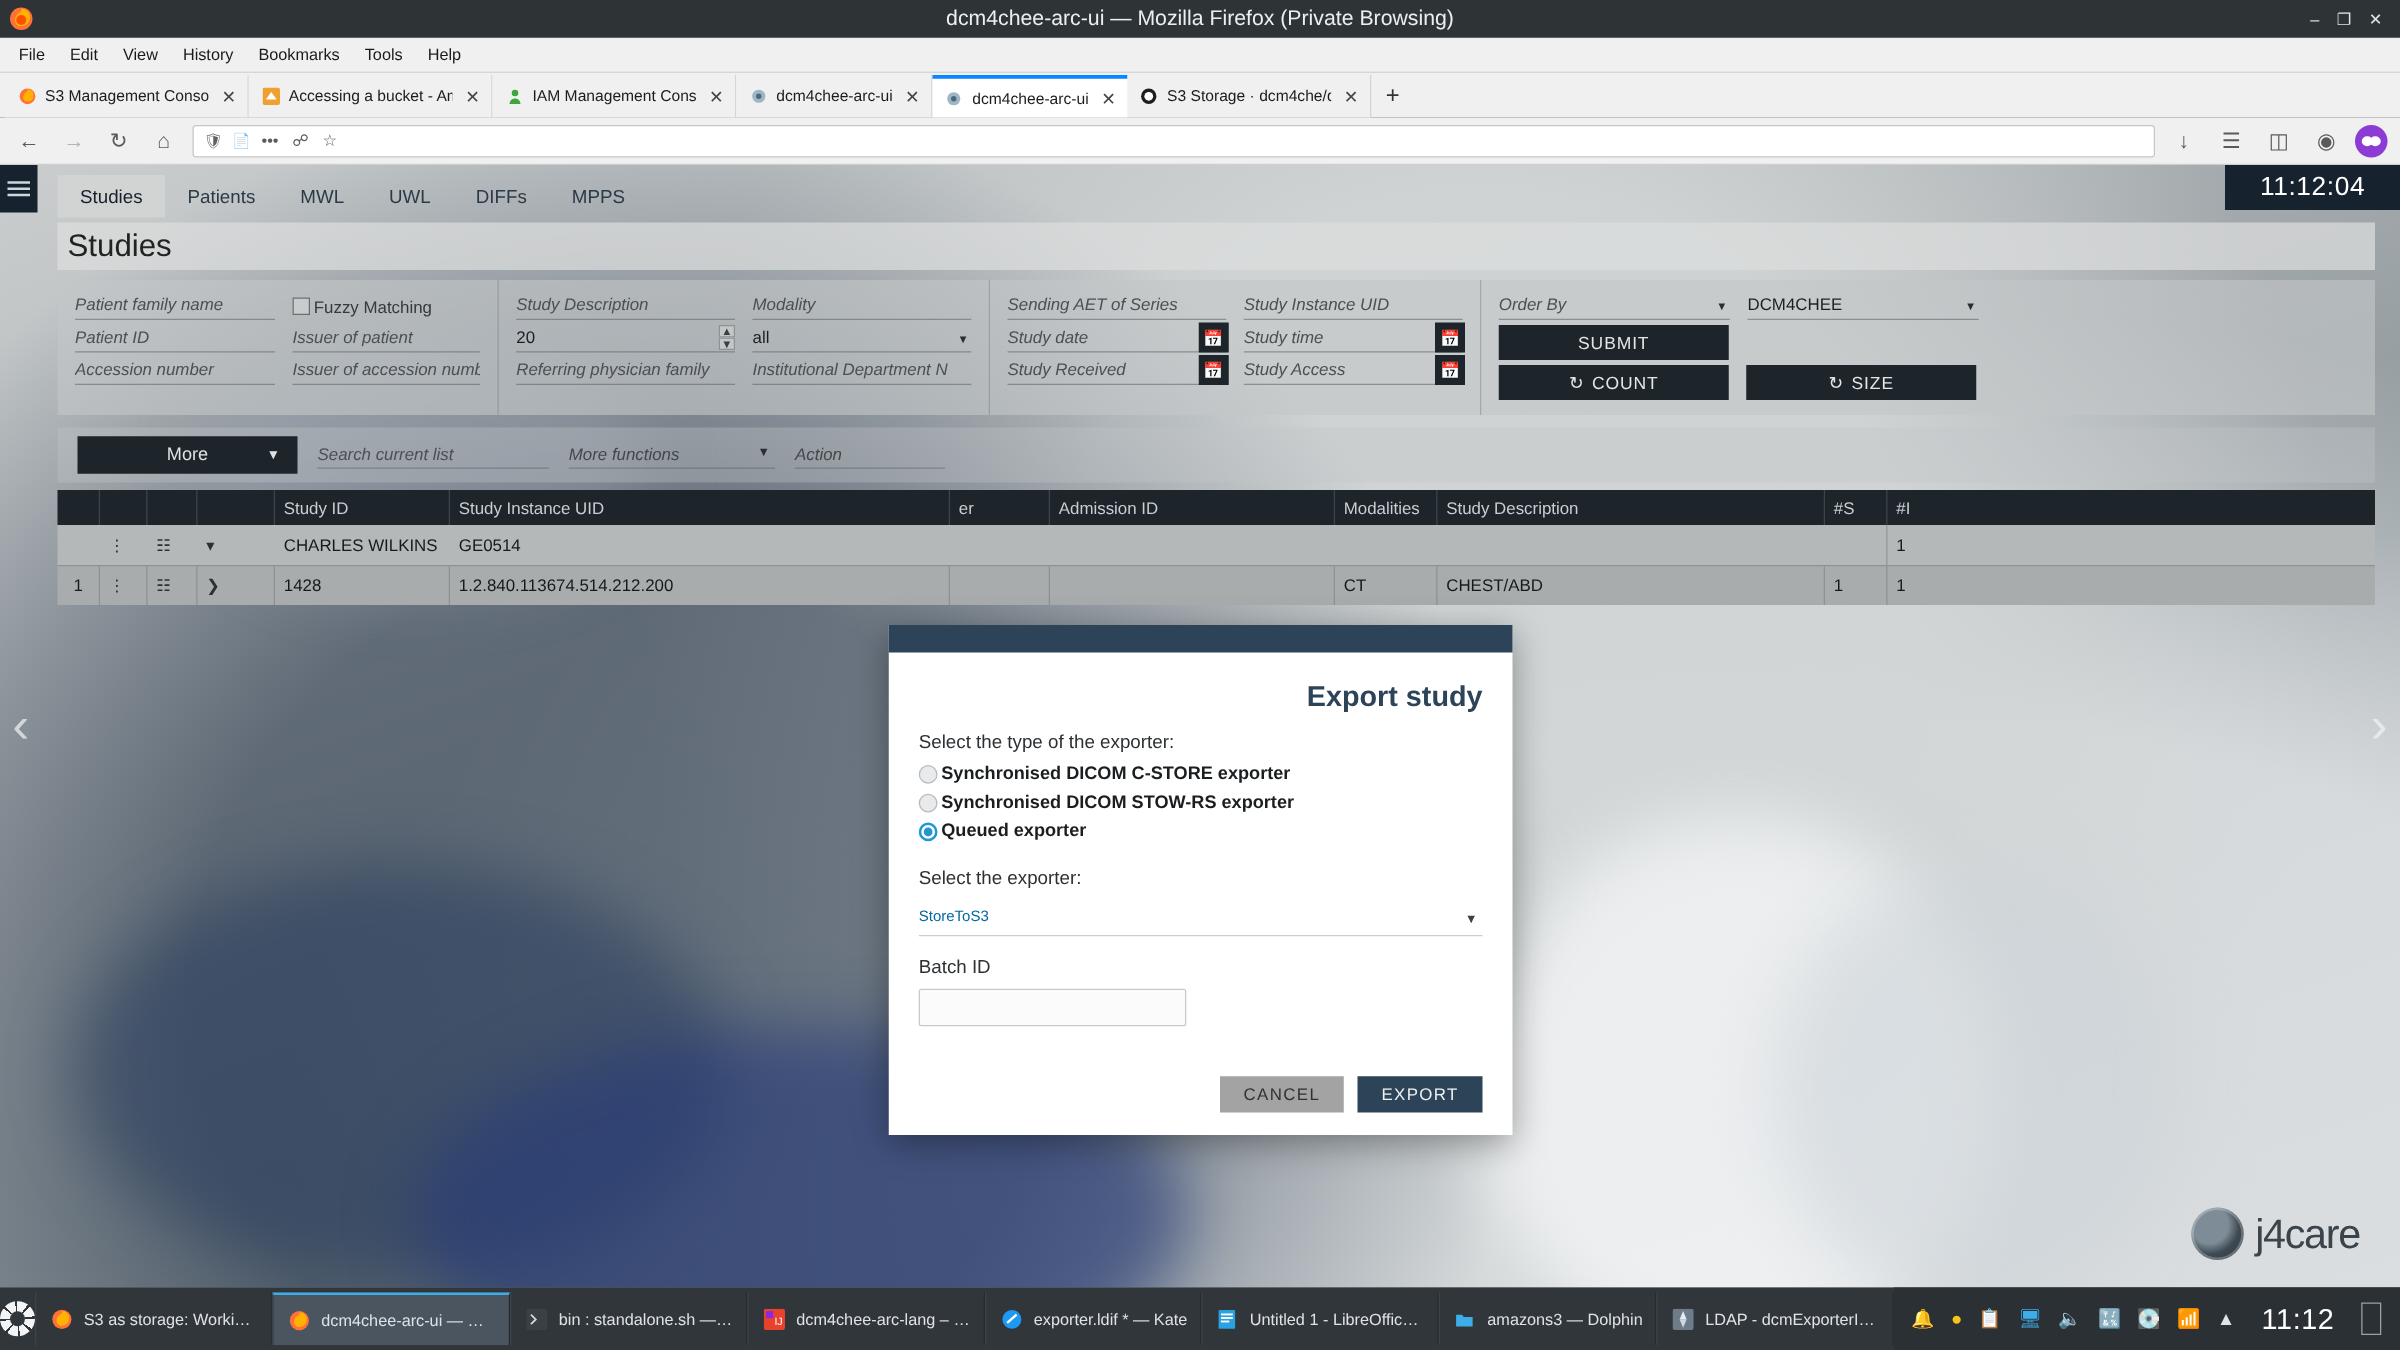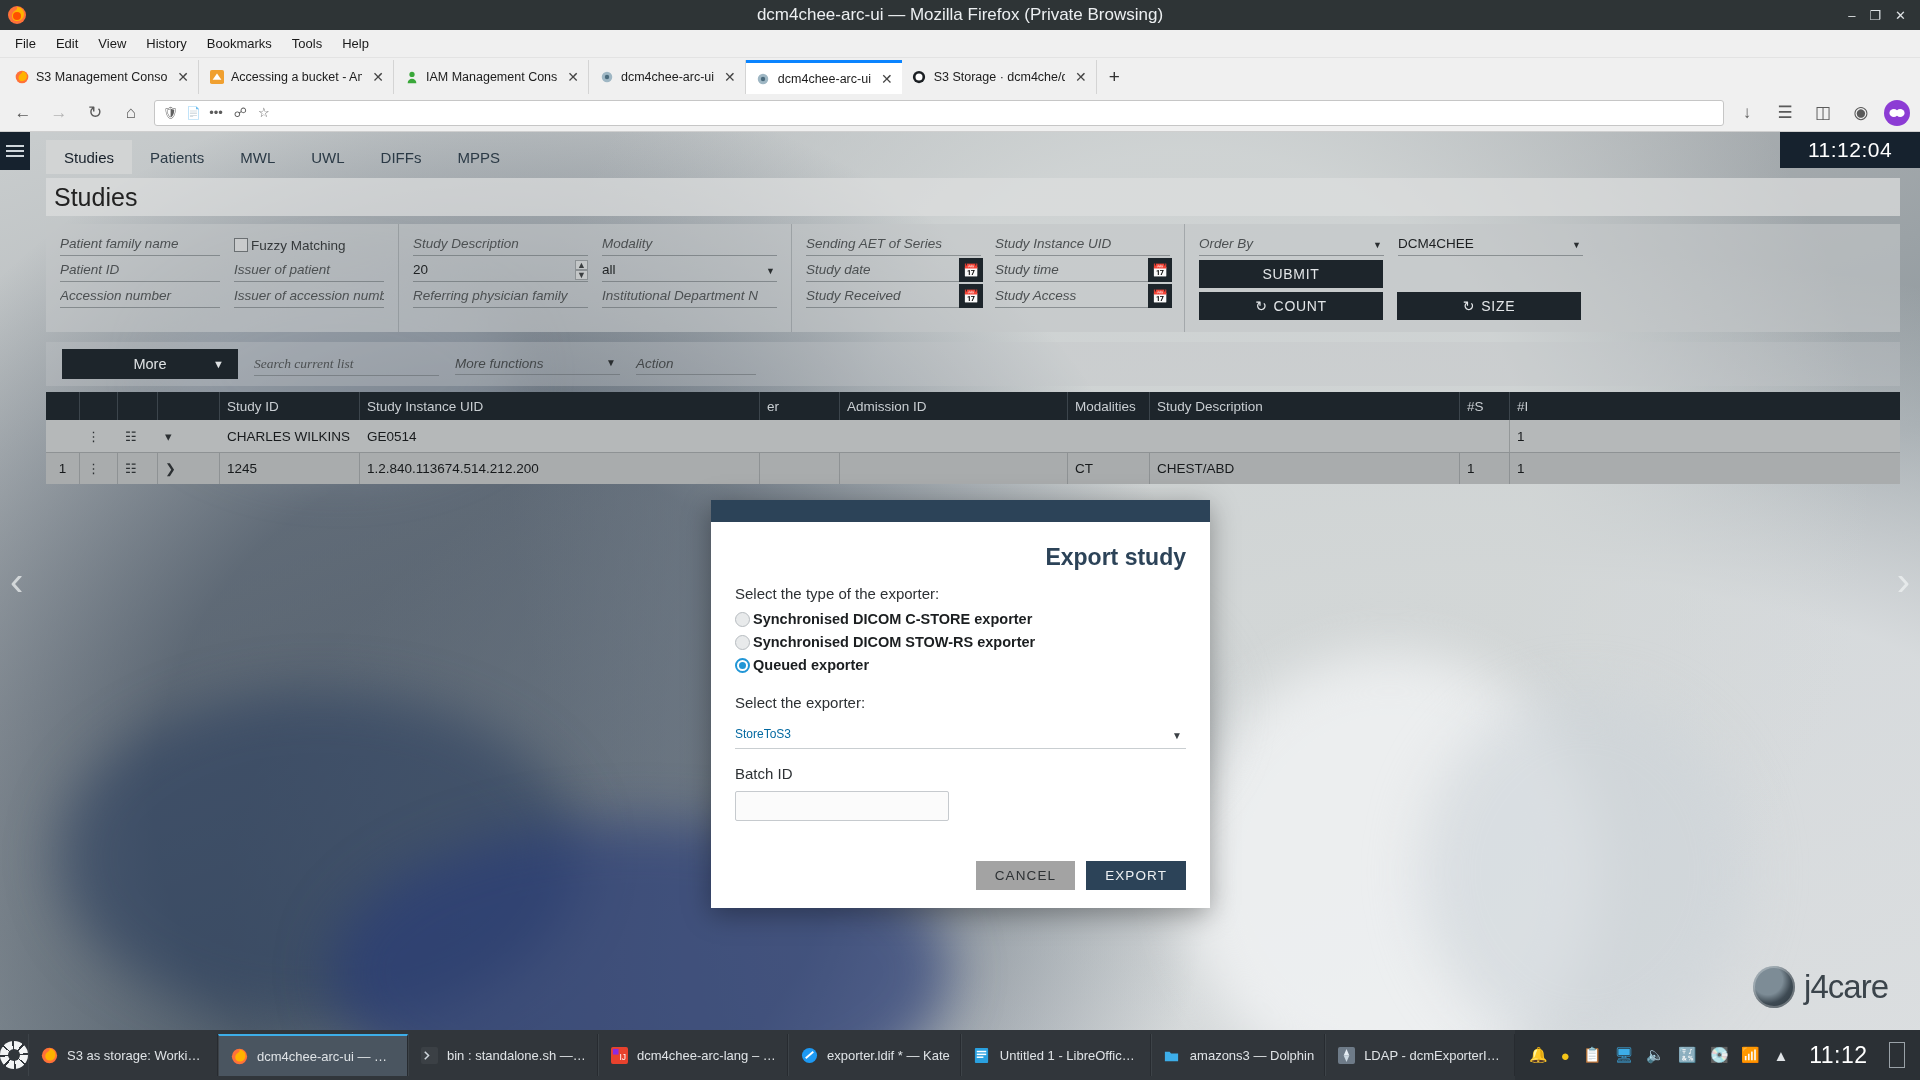--- a/index.html
+++ b/index.html
@@ -144,21 +144,21 @@
     gap:16px; background:rgba(196,199,200,0.35); padding-left:16px; z-index:4;
   }
   .dd-dark{
     background:#1d252b; color:#dfe2e4; width:176px; height:30px; display:flex; align-items:center;
     justify-content:center; position:relative; font-size:14.5px;
   }
   .dd-dark .c{ position:absolute; right:14px; font-size:11px;}
   .search-list{
     width:185px; background:transparent; border:none; border-bottom:1px solid rgba(90,96,100,0.5);
     font-size:13.5px; font-style:italic; color:#7f1d1d; padding:3px 0;
-    font-family:Liberation Serif, serif;
+    font-family:Liberation Sans, sans-serif;
   }
   .search-list::placeholder{color:#4c5052; opacity:1;}
   .fn-sel{ position:relative; width:165px; }
   .fn-sel .t{ font-size:13.5px; font-style:italic; color:#44484a; border-bottom:1px solid rgba(90,96,100,0.5); padding:3px 0; }
   .fn-sel .c{ position:absolute; right:4px; top:4px; font-size:10px; color:#2a2e30;}
 
   
   .tbl{
     position:relative; margin:6px 20px 0 46px; z-index:3; font-size:13.5px;
   }
@@ -562,21 +562,21 @@
       <div class="td" style="width:34px; justify-content:center;">1</div>
       <div class="td" style="width:38px;">
           <span class="ico">⋮</span>
         </div>
       <div class="td" style="width:40px;">
           <span class="ico">☷</span>
         </div>
       <div class="td" style="width:62px;">
           <span class="ico">❯</span>
         </div>
-      <div class="td" style="width:140px;">1245</div>
+      <div class="td" style="width:140px;">1428</div>
       <div class="td" style="width:400px;">1.2.840.113674.514.212.200</div>
       <div class="td" style="width:80px;"></div>
       <div class="td" style="width:228px;"></div>
       <div class="td" style="width:82px;">CT</div>
       <div class="td" style="width:310px;">CHEST/ABD</div>
       <div class="td" style="width:50px;">1</div>
       <div class="td" style="width:50px; border-right:none;">1</div>
     </div>
   </div>
 

